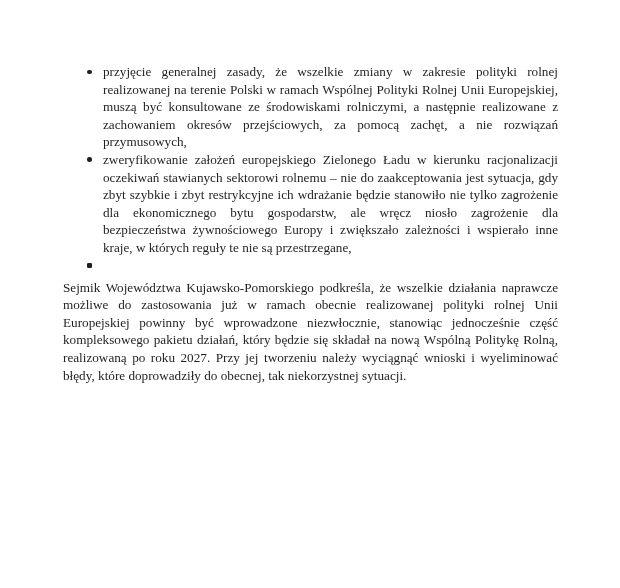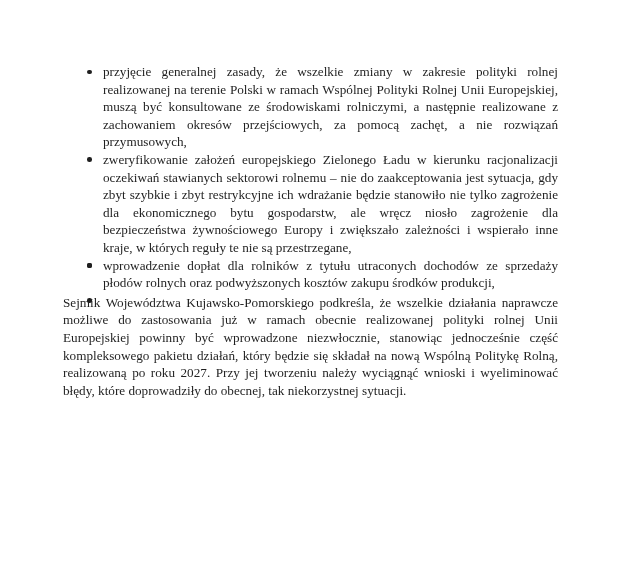--- a/index.html
+++ b/index.html
@@ -39,21 +39,21 @@
   li.bullet-item .dot {
     position: absolute;
     left: 24px;
     top: 6.5px;
     width: 4.5px;
     height: 4.5px;
     border-radius: 50%;
     background: var(--text-color);
   }
   p.closing {
-    margin: 2px 0 0 0;
+    margin: 22px 0 0 0;
     text-align: justify;
     text-justify: inter-word;
   }
   
 </style>
 </head>
 <body>
 
 <div class="page">
   <div class="content">
@@ -65,21 +65,20 @@
       </li>
       <li class="bullet-item">
         <span class="dot"></span>
         <span>zweryfikowanie założeń europejskiego Zielonego Ładu w kierunku racjonalizacji oczekiwań stawianych sektorowi rolnemu – nie do zaakceptowania jest sytuacja, gdy zbyt szybkie i zbyt restrykcyjne ich wdrażanie będzie stanowiło nie tylko zagrożenie dla ekonomicznego bytu gospodarstw, ale wręcz niosło zagrożenie dla bezpieczeństwa żywnościowego Europy i zwiększało zależności i wspierało inne kraje, w których reguły te nie są przestrzegane,</span>
       </li>
       <li class="bullet-item">
         <span class="dot"></span>
       </li>
       <li class="bullet-item">
         <span class="dot"></span>
-        <span>wprowadzenie dopłat dla rolników z tytułu utraconych dochodów ze sprzedaży płodów rolnych oraz podwyższonych kosztów zakupu środków produkcji,</span>
       </li>
       <li class="bullet-item">
         <span class="dot"></span>
       </li>
     </ul>
 
     <p class="closing">Sejmik Województwa Kujawsko-Pomorskiego podkreśla, że wszelkie działania naprawcze możliwe do zastosowania już w ramach obecnie realizowanej polityki rolnej Unii Europejskiej powinny być wprowadzone niezwłocznie, stanowiąc jednocześnie część kompleksowego pakietu działań, który będzie się składał na nową Wspólną Politykę Rolną, realizowaną po roku 2027. Przy jej tworzeniu należy wyciągnąć wnioski i wyeliminować błędy, które doprowadziły do obecnej, tak niekorzystnej sytuacji.</p>
 
   </div>
 </div>

